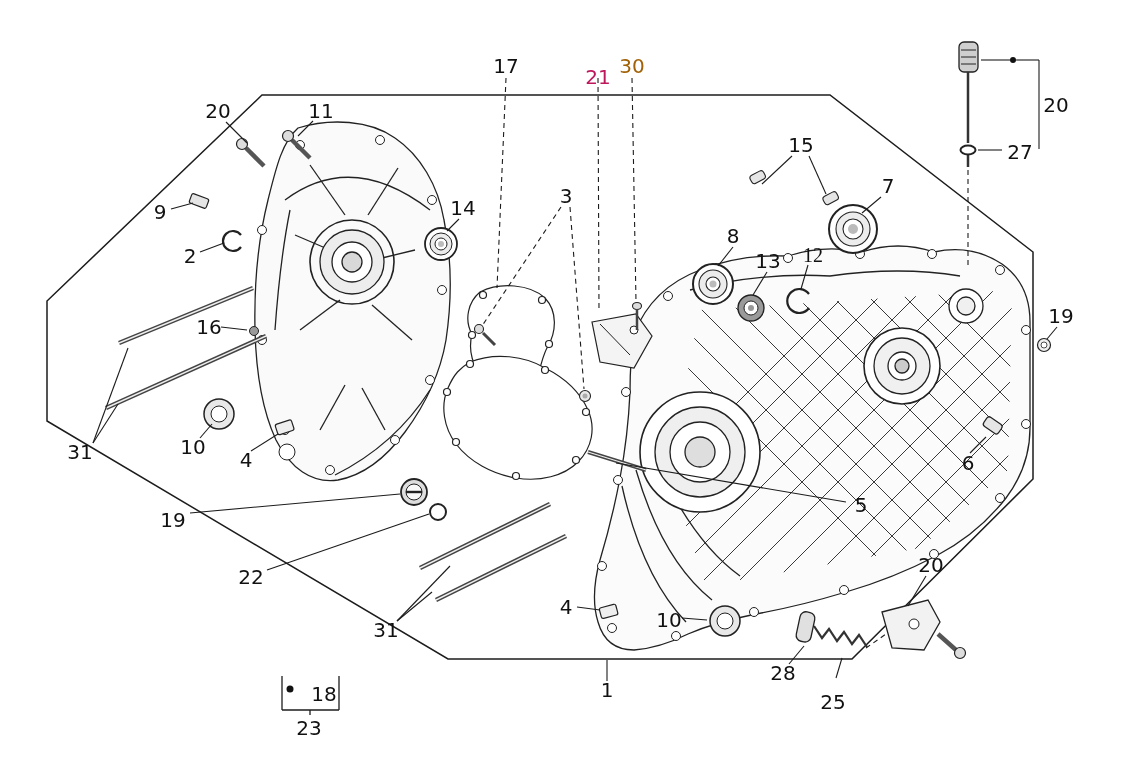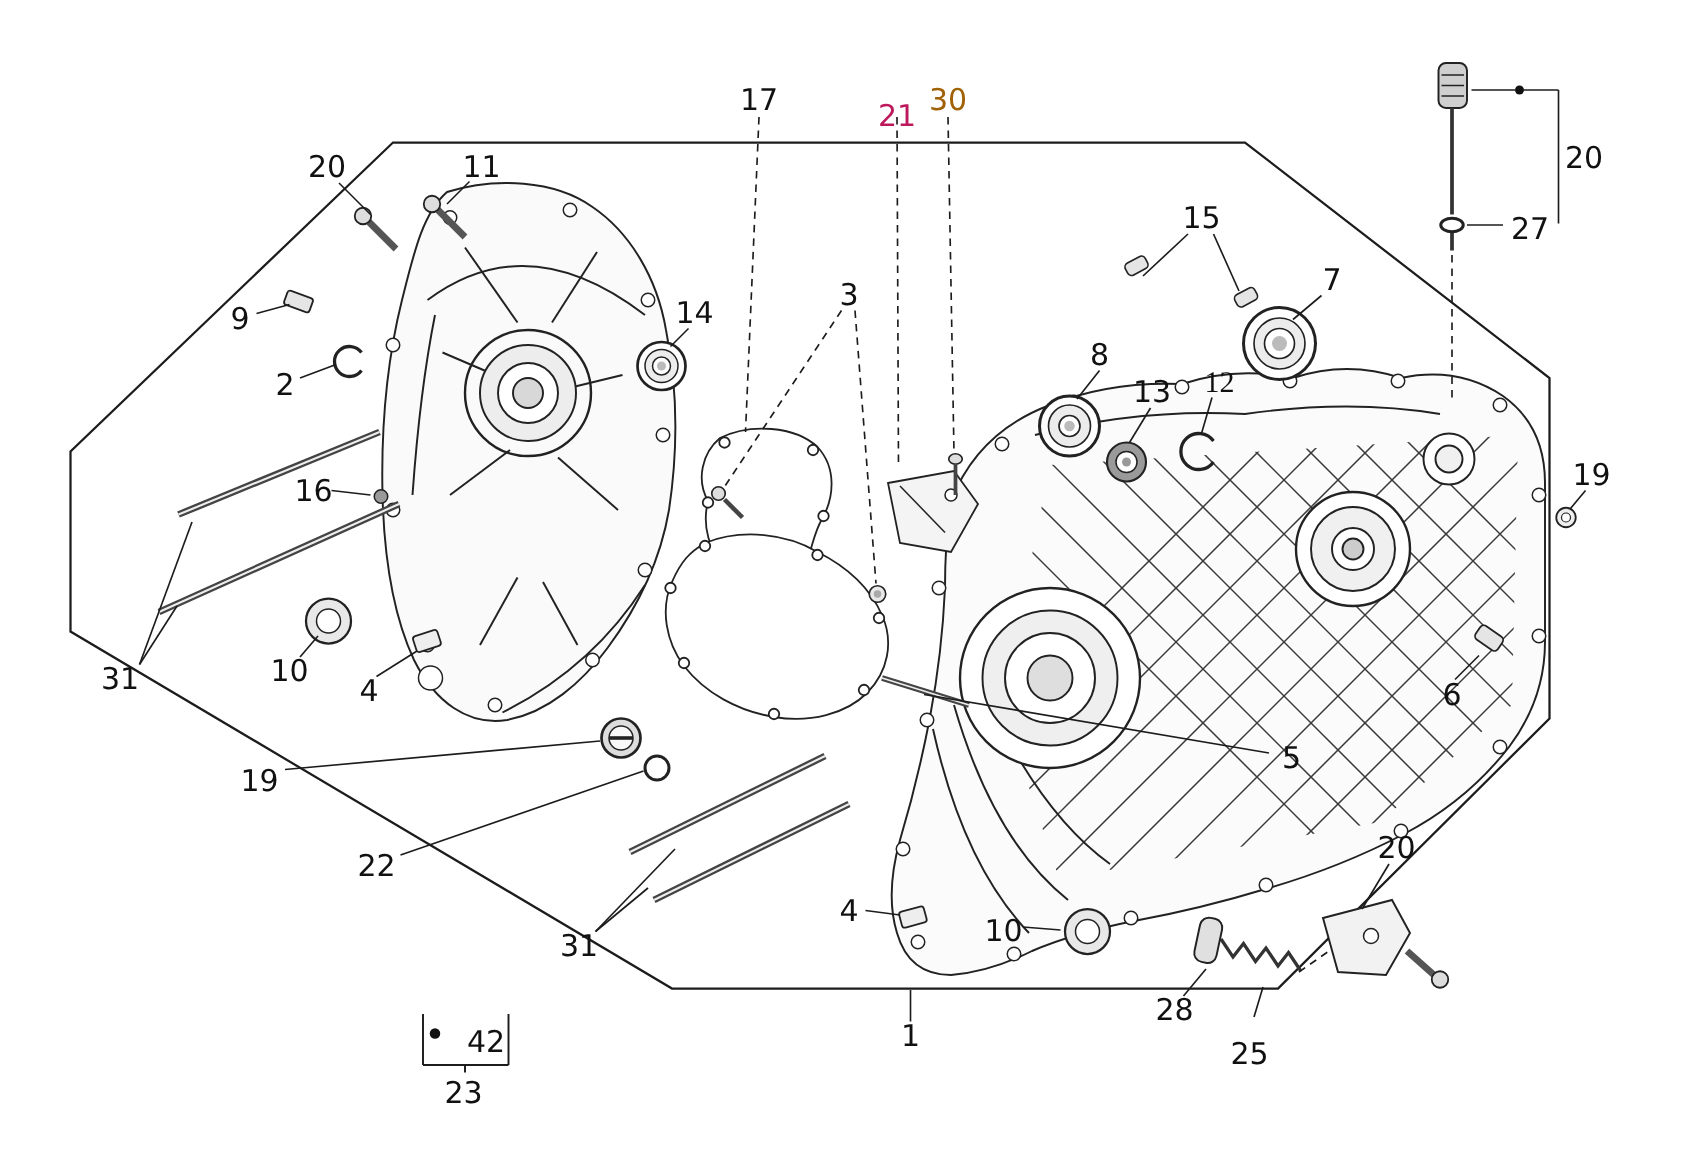--- a/index.html
+++ b/index.html
@@ -368,17 +368,17 @@
       <div class="callout" style="left: 861px; top: 505px; color: rgb(17, 17, 17);">5</div>
       <div class="callout" style="left: 173px; top: 520px; color: rgb(17, 17, 17);">19</div>
       <div class="callout" style="left: 251px; top: 577px; color: rgb(17, 17, 17);">22</div>
       <div class="callout" style="left: 386px; top: 630px; color: rgb(17, 17, 17);">31</div>
       <div class="callout" style="left: 566px; top: 607px; color: rgb(17, 17, 17);">4</div>
       <div class="callout" style="left: 669px; top: 620px; color: rgb(17, 17, 17);">10</div>
       <div class="callout" style="left: 931px; top: 565px; color: rgb(17, 17, 17);">20</div>
       <div class="callout" style="left: 783px; top: 673px; color: rgb(17, 17, 17);">28</div>
       <div class="callout" style="left: 833px; top: 702px; color: rgb(17, 17, 17);">25</div>
       <div class="callout" style="left: 607px; top: 690px; color: rgb(17, 17, 17);">1</div>
-      <div class="callout" style="left: 324px; top: 694px; color: rgb(17, 17, 17);">42</div>
+      <div class="callout" style="left: 324px; top: 694px; color: rgb(17, 17, 17);">18</div>
       <div class="callout" style="left: 309px; top: 728px; color: rgb(17, 17, 17); text-align: right;">23</div>
     </div>
 
 </div>
 
 </body></html>

